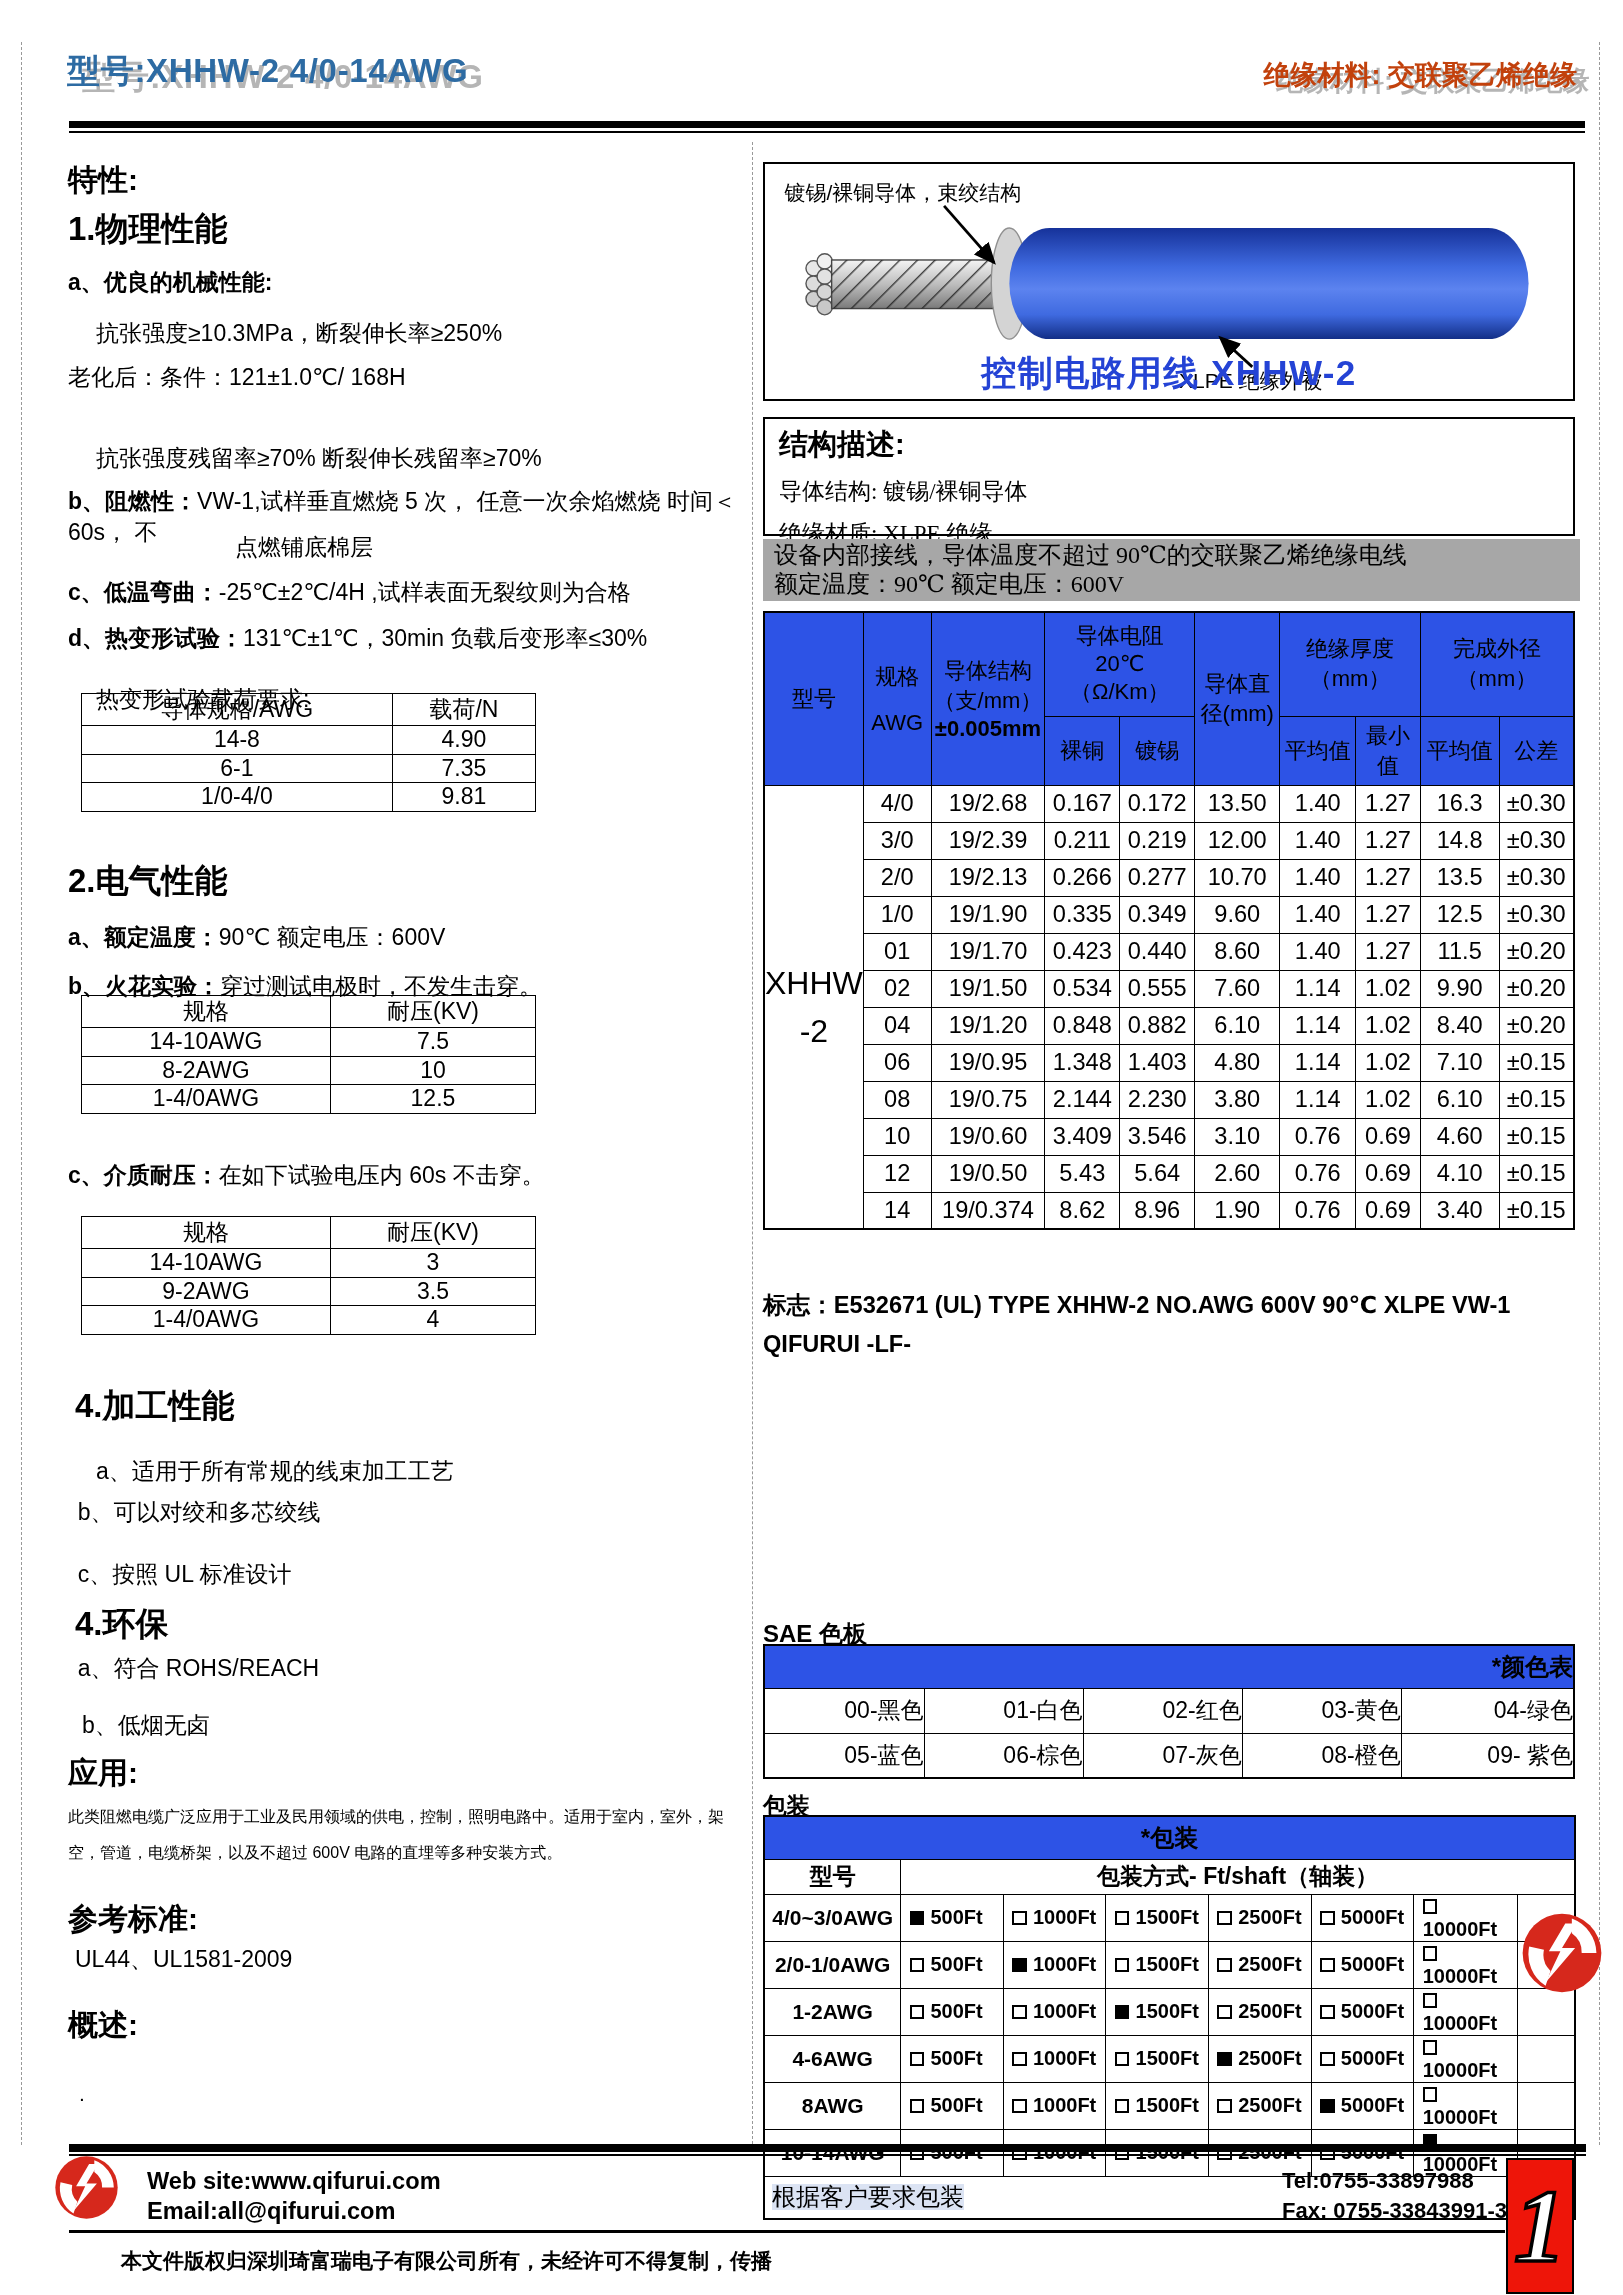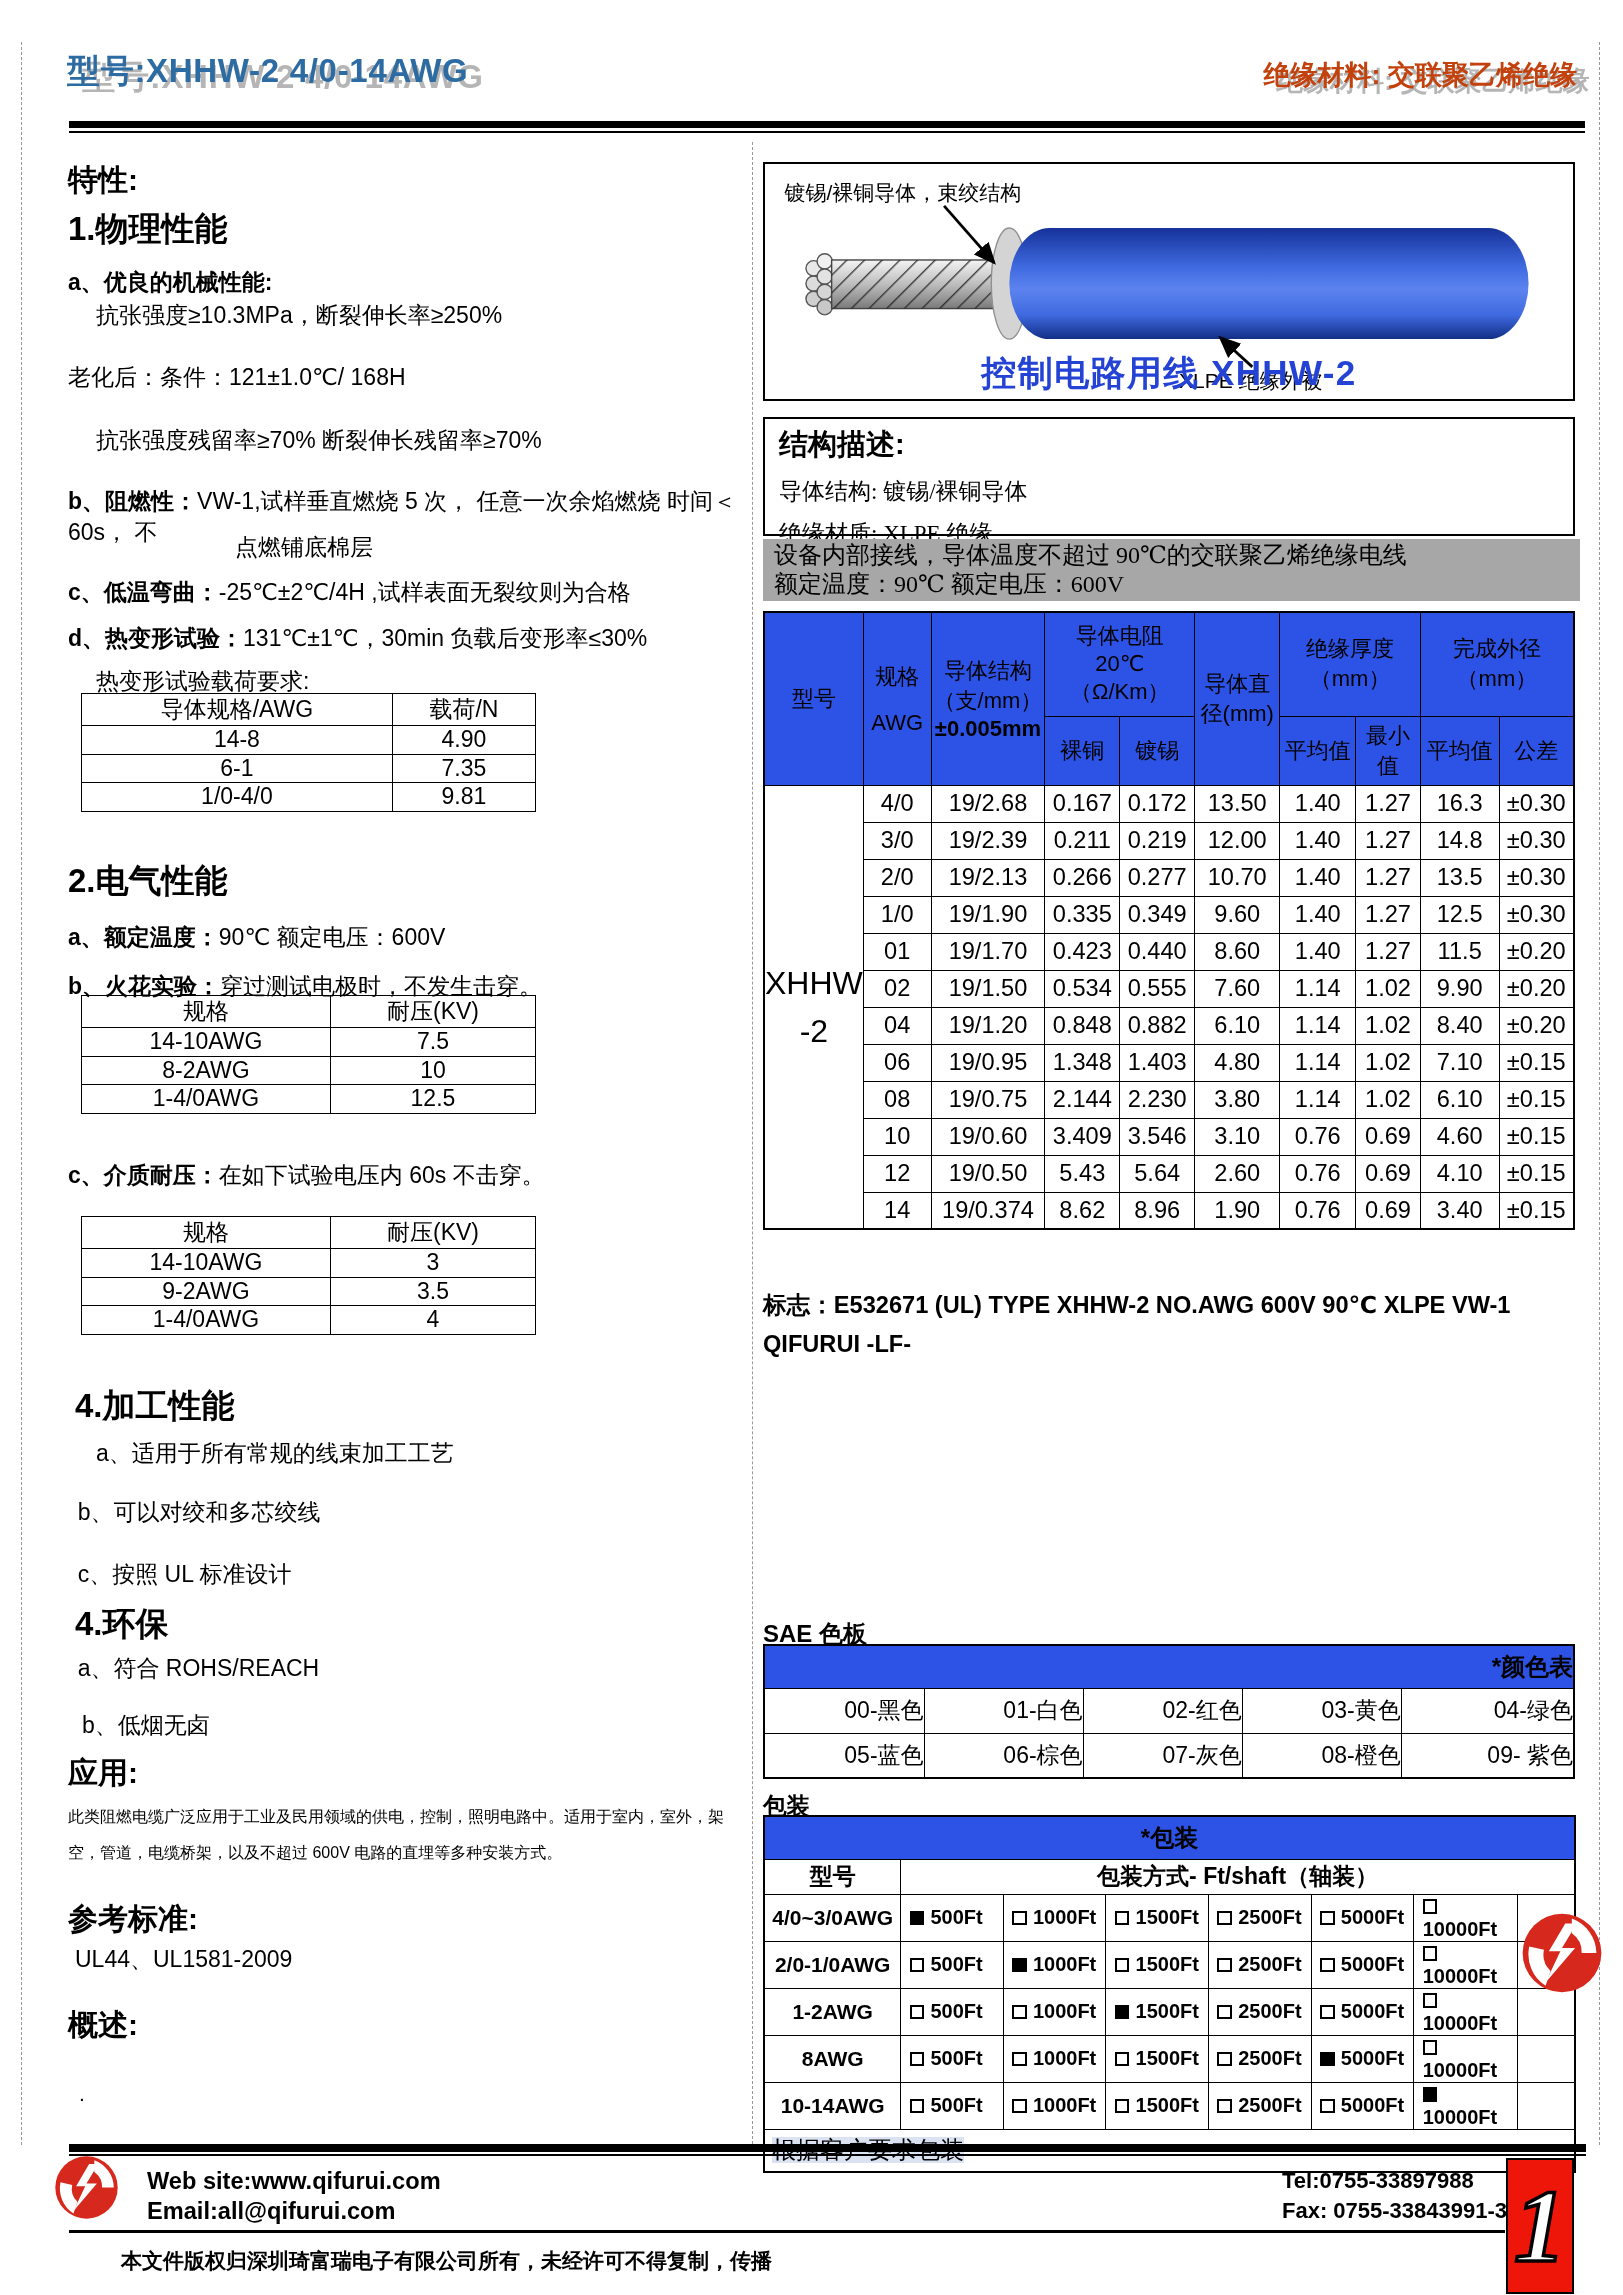--- a/index.html
+++ b/index.html
@@ -23,21 +23,21 @@
   #guide-m { left:752px; top:142px; height:2002px; }
   #guide-r { left:1599px; top:42px;  height:2103px; }
 
   
   .col-left { position:absolute; left:68px; top:0; width:677px; }
   .col-left > div { position:absolute; left:0; width:677px; }
   .h0 { font-size:30px; font-weight:bold; }
   .h1 { font-size:33px; font-weight:bold; }
   .t  { font-size:23px; line-height:1.35; }
   .lead { font-weight:bold; }
-  .ind1 { padding-left:28px; }
+  .ind1 { padding-left:28px;margin-top:18px; }
   .ind6 { padding-left:167px; }
   .ltable { position:absolute; left:12.5px; width:455px; border-collapse:collapse;
             text-align:center; font-size:23px; }
   .ltable th, .ltable td { border:1.4px solid #000; height:28.5px; font-weight:normal; }
   .para { font-size:16px; line-height:36px; }
   .dot { font-size:21px; }
 
   
   .col-right { position:absolute; left:763px; top:162px; width:817px; }
   .col-right > * { position:absolute; left:0; }
@@ -537,20 +537,30 @@
           <td class="m">1-2AWG</td>
           <td class="opt"><span class="cb"></span>500Ft</td>
           <td class="opt"><span class="cb"></span>1000Ft</td>
           <td class="opt"><span class="cb f"></span>1500Ft</td>
           <td class="opt"><span class="cb"></span>2500Ft</td>
           <td class="opt"><span class="cb"></span>5000Ft</td>
           <td class="opt"><span class="cb"></span>10000Ft</td>
           <td></td>
         </tr>
         <tr>
+          <td class="m">4-6AWG</td>
+          <td class="opt"><span class="cb"></span>500Ft</td>
+          <td class="opt"><span class="cb"></span>1000Ft</td>
+          <td class="opt"><span class="cb"></span>1500Ft</td>
+          <td class="opt"><span class="cb f"></span>2500Ft</td>
+          <td class="opt"><span class="cb"></span>5000Ft</td>
+          <td class="opt"><span class="cb"></span>10000Ft</td>
+          <td></td>
+        </tr>
+        <tr>
           <td class="m">8AWG</td>
           <td class="opt"><span class="cb"></span>500Ft</td>
           <td class="opt"><span class="cb"></span>1000Ft</td>
           <td class="opt"><span class="cb"></span>1500Ft</td>
           <td class="opt"><span class="cb"></span>2500Ft</td>
           <td class="opt"><span class="cb f"></span>5000Ft</td>
           <td class="opt"><span class="cb"></span>10000Ft</td>
           <td></td>
         </tr>
         <tr>

